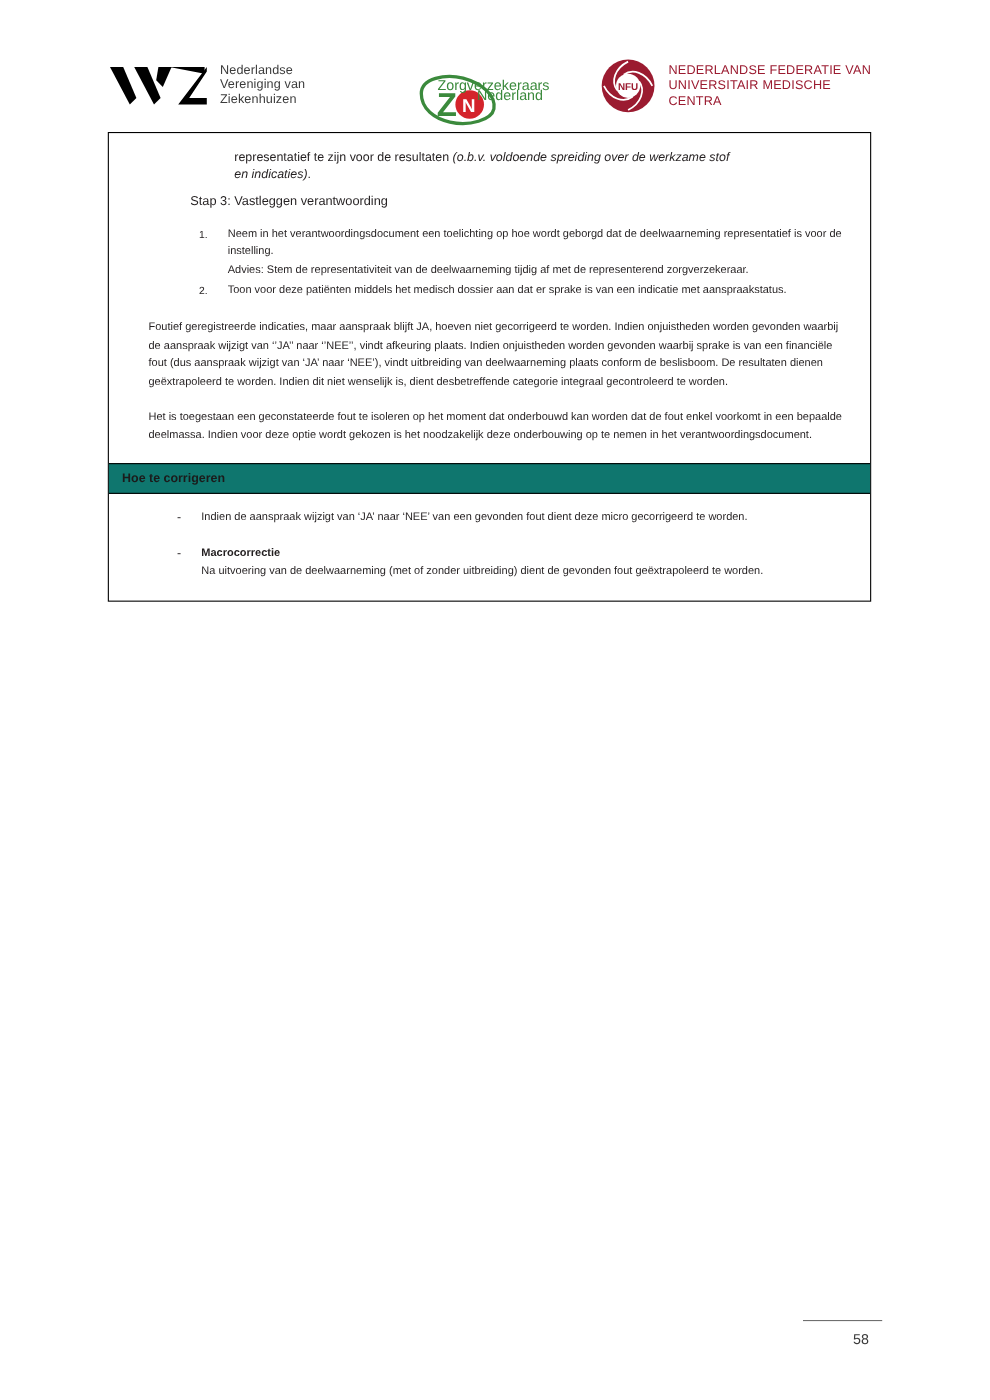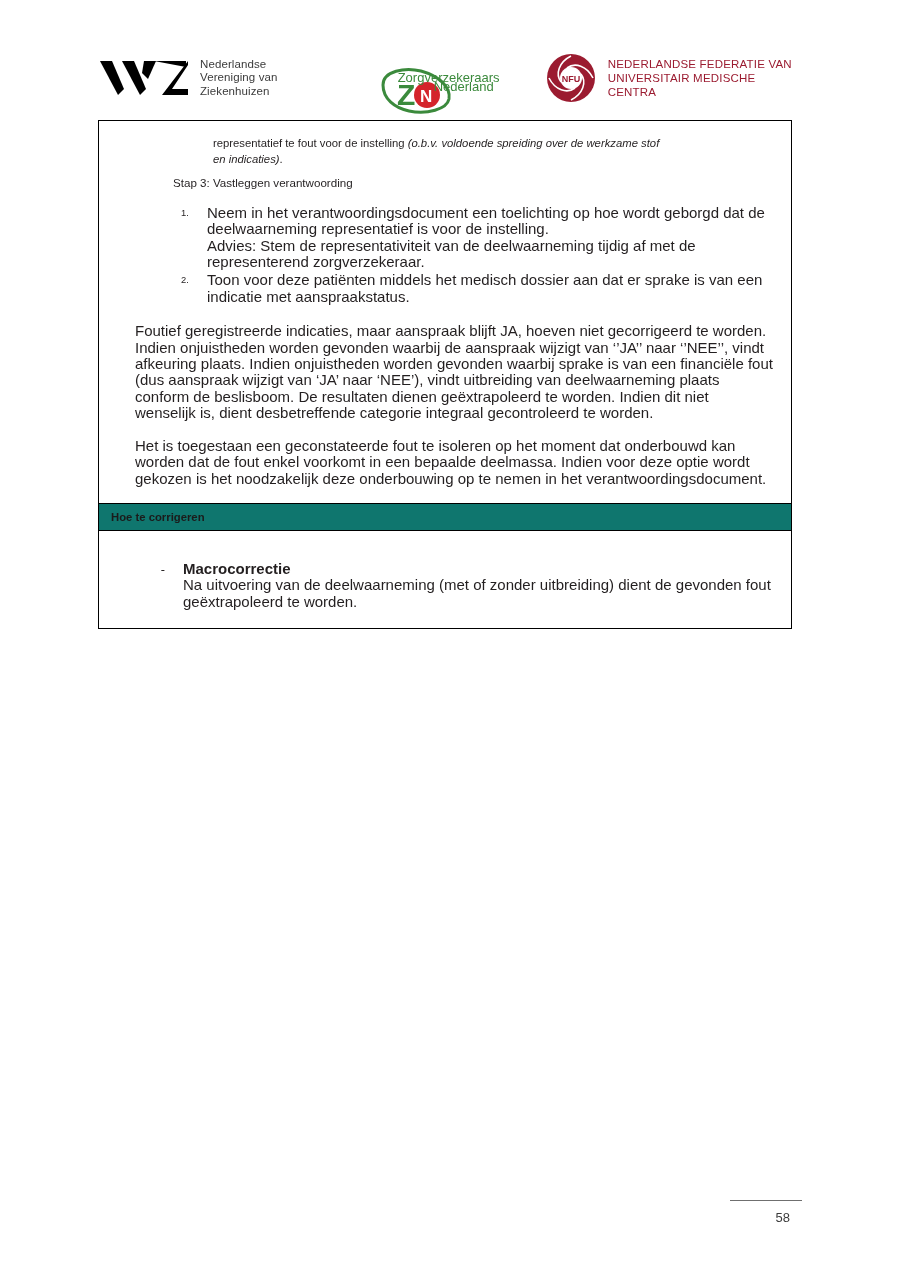--- a/index.html
+++ b/index.html
@@ -107,21 +107,21 @@
     box-sizing: border-box;
     background: #ffffff;
   }
 
   .section-body {
     padding: 14px 18px 16px 18px;
     box-sizing: border-box;
   }
 
   p, li, div.txt {
-    font-size: 15px;
+    font-size: 10px;
     line-height: 16.4px;
   }
 
   .indent-block {
     margin: 0 0 0 96px;
     font-size: 11.3px;
     line-height: 16.4px;
   }
   .indent-block .ital {
     font-style: italic;
@@ -282,21 +282,21 @@
       </span>
     </div>
 
   </div>
 
   <div class="content-box">
 
     <div class="section-body">
 
       <div class="indent-block">
-        <span>representatief te fout voor de instelling </span><span class="ital">(o.b.v. voldoende spreiding over de werkzame stof</span><br>
+        <span>representatief te zijn voor de resultaten </span><span class="ital">(o.b.v. voldoende spreiding over de werkzame stof</span><br>
         <span class="ital">en indicaties)</span><span>.</span>
       </div>
 
       <div class="step-head">Stap 3: Vastleggen verantwoording</div>
 
       <ol class="numlist">
         <li>
           <span style="white-space: pre-line;">Neem in het verantwoordingsdocument een toelichting op hoe wordt geborgd dat de deelwaarneming representatief is voor de instelling.
 Advies: Stem de representativiteit van de deelwaarneming tijdig af met de representerend zorgverzekeraar.</span>
         </li>
@@ -308,20 +308,21 @@
       <div class="para first txt">Foutief geregistreerde indicaties, maar aanspraak blijft JA, hoeven niet gecorrigeerd te worden. Indien onjuistheden worden gevonden waarbij de aanspraak wijzigt van ‘’JA’’ naar ‘’NEE’’, vindt afkeuring plaats. Indien onjuistheden worden gevonden waarbij sprake is van een financiële fout (dus aanspraak wijzigt van ‘JA’ naar ‘NEE’), vindt uitbreiding van deelwaarneming plaats conform de beslisboom. De resultaten dienen geëxtrapoleerd te worden. Indien dit niet wenselijk is, dient desbetreffende categorie integraal gecontroleerd te worden.</div>
       <div class="para txt">Het is toegestaan een geconstateerde fout te isoleren op het moment dat onderbouwd kan worden dat de fout enkel voorkomt in een bepaalde deelmassa.  Indien voor deze optie wordt gekozen is het noodzakelijk deze onderbouwing op te nemen in het verantwoordingsdocument.</div>
 
     </div>
 
     <div class="band">Hoe te corrigeren</div>
 
     <div class="bullet-section">
       <ul class="dashlist">
         <li>
+          <span>Indien de aanspraak wijzigt van ‘JA’ naar ‘NEE’ van een gevonden fout dient deze micro gecorrigeerd te worden.</span>
         </li>
         <li>
           <span class="bold-lead">Macrocorrectie</span>
           <span>Na uitvoering van de deelwaarneming (met of zonder uitbreiding) dient de gevonden fout geëxtrapoleerd te worden.</span>
         </li>
       </ul>
     </div>
 
   </div>
 

